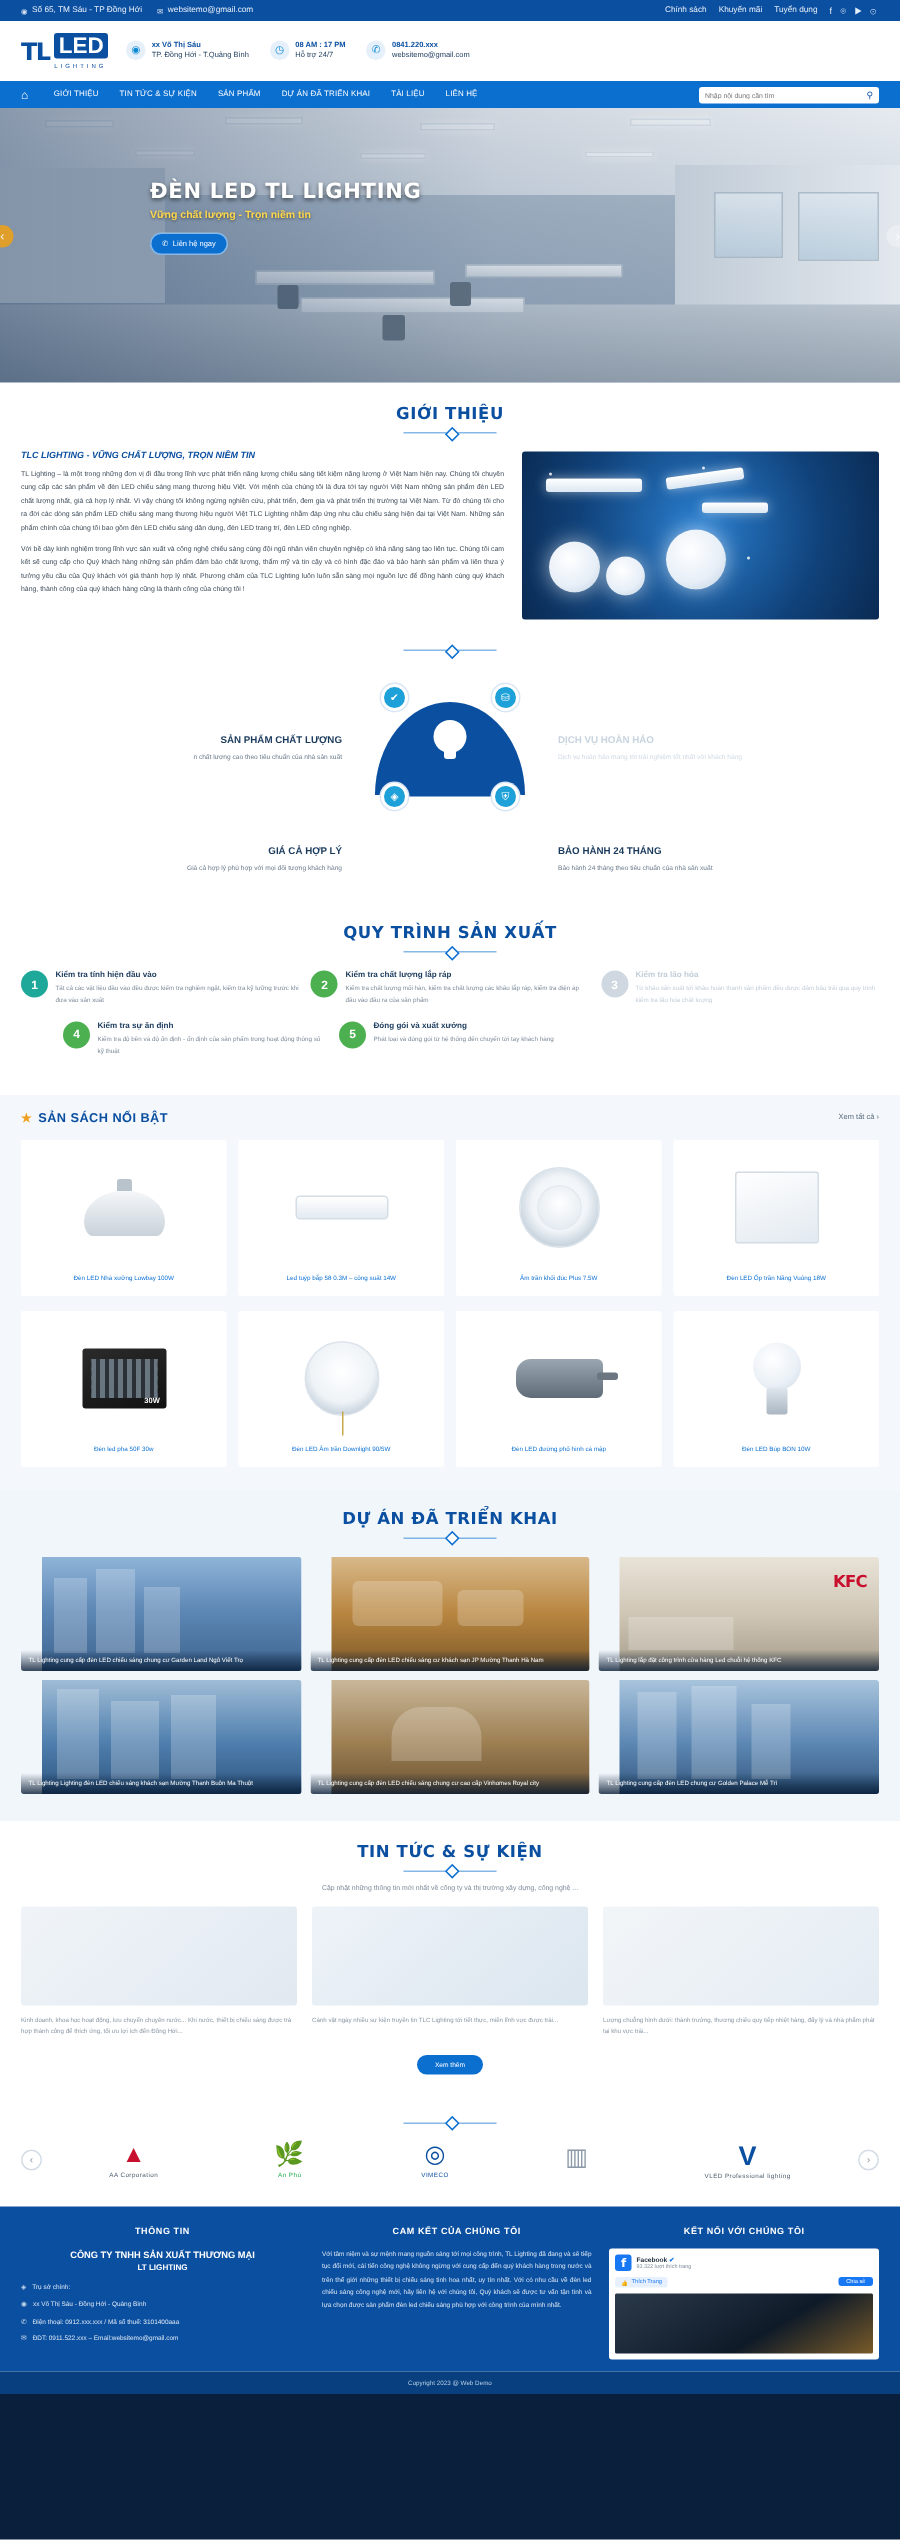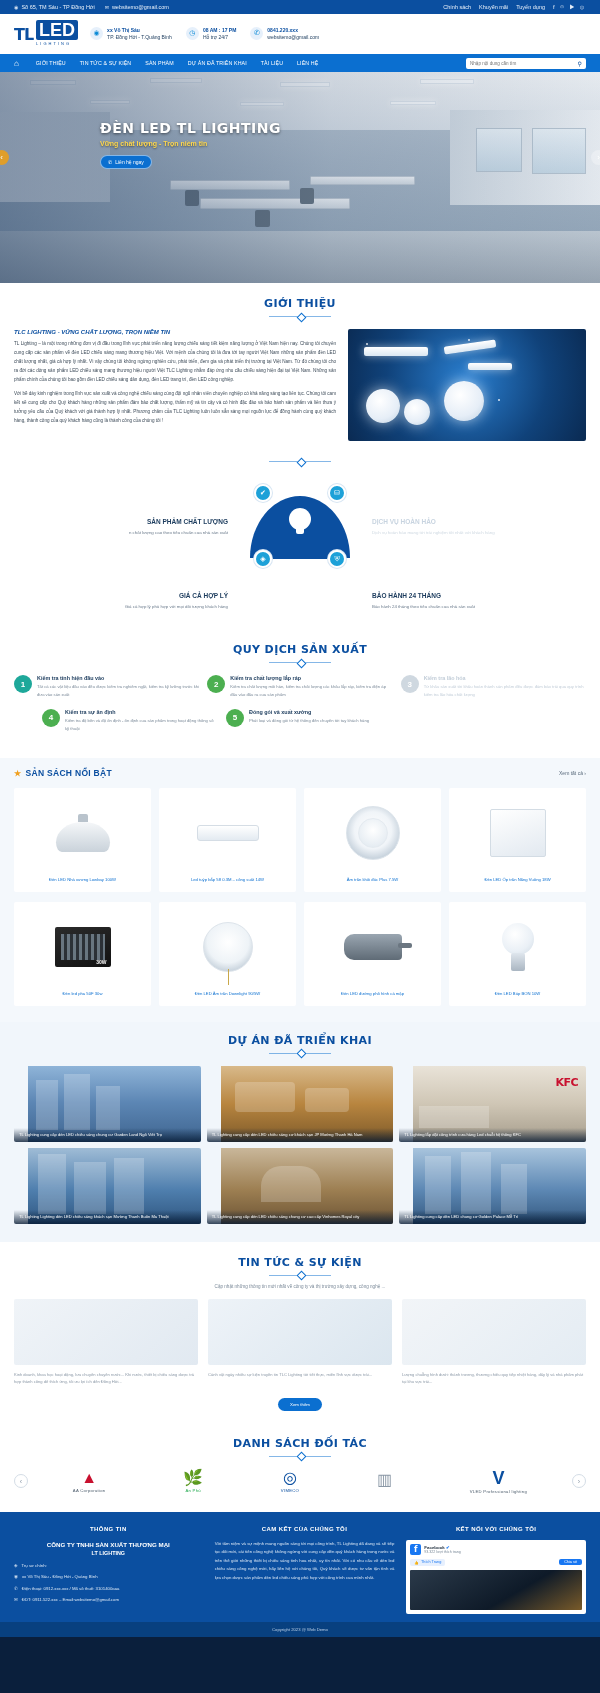--- a/index.html
+++ b/index.html
@@ -37,21 +37,21 @@
     align-items: center;
     padding: 0 14px;
     gap: 12px;
   }
   .logo { display: flex; align-items: center; gap: 3px; }
   .logo-tl {
     font-size: 16px; font-weight: bold; color: #0b4fa0; letter-spacing: -1px;
     font-family: "DejaVu Sans", sans-serif;
   }
   .logo-led {
-    background: #0b4fa0; color: #fff; font-size: 18px; font-weight: bold;
+    background: #0b4fa0; color: #fff; font-size: 15px; font-weight: bold;
     padding: 0 3px; border-radius: 2px; line-height: 15px;
   }
   .logo-sub { font-size: 4px; color: #0b4fa0; letter-spacing: 2px; margin-top: 1px; }
   .hdr-info { display: flex; align-items: center; gap: 14px; flex: 1; }
   .hdr-block { display: flex; align-items: flex-start; gap: 4px; }
   .hdr-pin {
     width: 13px; height: 13px; border-radius: 50%;
     background: #e6f0fb; color: #0b8ad6; display: flex; align-items: center;
     justify-content: center; font-size: 7px; flex: none;
   }
@@ -77,21 +77,21 @@
     width: 120px; display: flex; align-items: center; padding: 0 4px;
   }
   .nav-search input {
     border: 0; outline: 0; font-size: 4.6px; flex: 1; color: #888;
     font-family: "Liberation Sans", sans-serif;
   }
   .nav-search .mag { font-size: 6px; color: #0b4fa0; }
 
   
   .hero {
-    position: relative; height: 211px; overflow: hidden;
+    position: relative; height: 183px; overflow: hidden;
     background: linear-gradient(175deg,#cfd9e2 0%,#aebdcc 45%,#8fa3b6 100%);
   }
   .hero-room { position: absolute; inset: 0; }
   .hero-ceil {
     position: absolute; top: 0; left: 0; right: 0; height: 58px;
     background: linear-gradient(#f2f5f8,#dfe6ed);
   }
   .hero-ceil .panel {
     position: absolute; background: #fbfdff; border: 1px solid #e2e9f0;
     box-shadow: 0 0 6px rgba(255,255,255,.9);
@@ -575,21 +575,21 @@
       </div>
       <div></div>
       <div class="why-cell l">
         <div class="why-h">BẢO HÀNH 24 THÁNG</div>
         <div class="why-t">Bảo hành 24 tháng theo tiêu chuẩn của nhà sản xuất</div>
       </div>
     </div>
   </div>
 
   <div class="proc">
-    <div class="sec-title">QUY DỊCH SẢN XUẤT</div>
+    <div class="sec-title">QUY TRÌNH SẢN XUẤT</div>
     <div class="sec-deco"></div>
     <div class="proc-row">
       <div class="proc-item">
         <div class="proc-num c-teal">1</div>
         <div>
           <div class="proc-h">Kiểm tra tính hiện đầu vào</div>
           <div class="proc-t">Tất cả các vật liệu đầu vào đều được kiểm tra nghiêm ngặt, kiểm tra kỹ lưỡng trước khi đưa vào sản xuất</div>
         </div>
       </div>
       <div class="proc-item">
@@ -771,21 +771,20 @@
       </div>
       <div>
         <div class="news-img n3"></div>
         <div class="news-txt">Lượng chuỗng hình dưới: thành trưởng, thương chiếu quy tiếp nhiệt hàng, đẩy lý và nhà phẩm phát tại khu vực trải...</div>
       </div>
     </div>
     <button class="news-btn">Xem thêm</button>
   </div>
 
   <div class="part-sec">
-    <div class="sec-title">DANH SÁCH ĐỐI TÁC</div>
     <div class="sec-deco"></div>
     <div class="part-row">
       <div class="part-arrow">‹</div>
       <div class="part-items">
         <div class="part-logo">
           <div class="part-mark" style="color:#c8102e">▲</div>
           <div class="part-name">AA Corporation</div>
         </div>
         <div class="part-logo">
           <div class="part-mark" style="color:#1ea84c">🌿</div>

